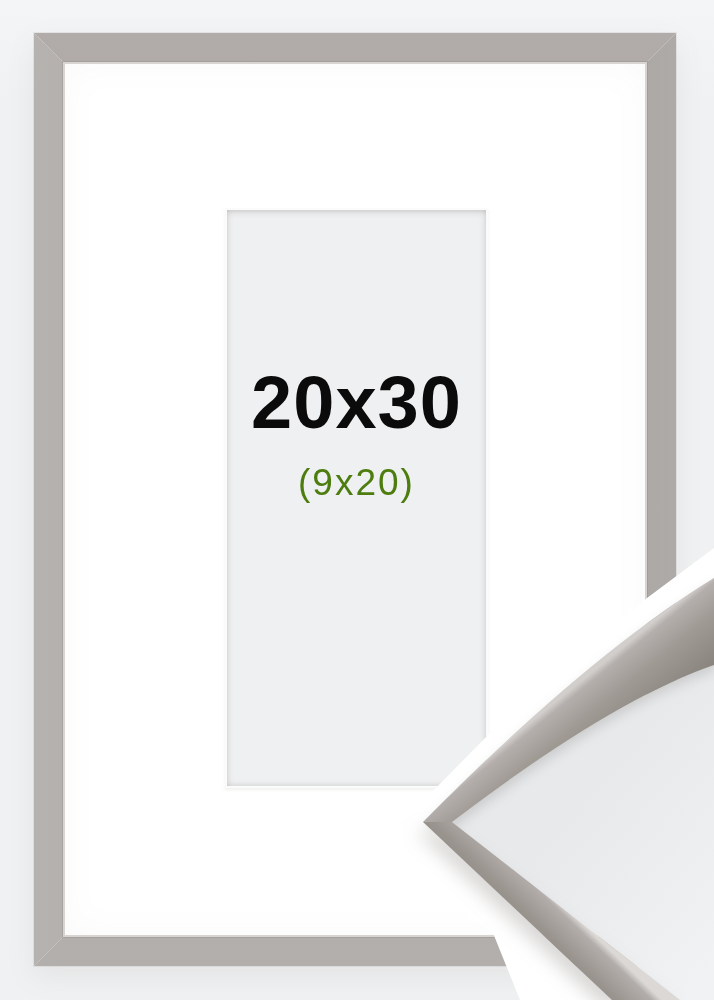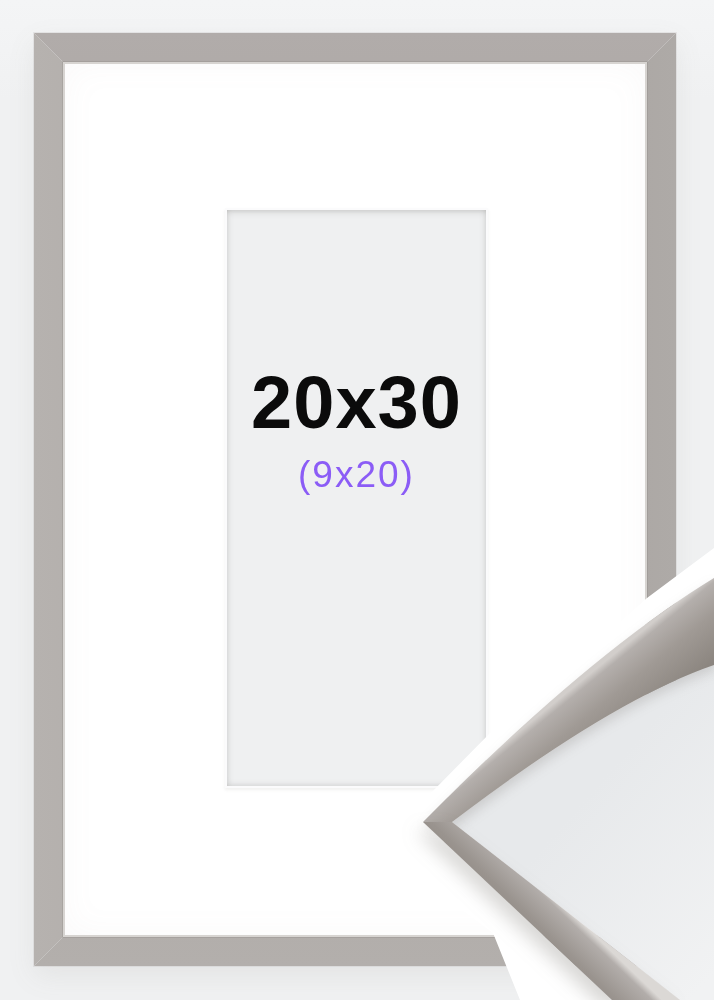--- a/index.html
+++ b/index.html
@@ -42,29 +42,29 @@
   .aperture{
     position:absolute;left:160px;top:144px;width:263px;height:580px;
     box-sizing:border-box;border:2px solid #fbfbfc;
     background:var(--aperture,#eff0f1);
     box-shadow:inset 0 4px 7px -3px rgba(95,90,85,.28),
                inset 4px 0 7px -4px rgba(95,90,85,.14),
                inset -4px 0 7px -4px rgba(95,90,85,.14),
                inset 0 -4px 7px -4px rgba(95,90,85,.18),
                0 2px 3px rgba(120,115,110,.10);
     display:flex;flex-direction:column;align-items:center;
-    padding-top:156px;gap:16px;
+    padding-top:156px;gap:24px;
   }
   .size-label{
     font-size:74px;font-weight:700;line-height:1;letter-spacing:1px;
     color:var(--label-text,#0b0b0b);
   }
   .inner-size-label{
     font-size:37px;font-weight:400;line-height:1;letter-spacing:2px;
-    color:#8b5cf6;
+    color:#4d7c0f;
   }
   
   .inset{position:absolute;left:0;top:0;pointer-events:none;}
   .inset-mat{fill:#ffffff;}
   .inset-moulding-upper{filter:drop-shadow(2px 5px 6px rgba(105,99,94,.22));}
   .inset-moulding-lower{filter:drop-shadow(-7px 9px 9px rgba(105,99,94,.26));}
 </style>
 </head>
 <body>
 

